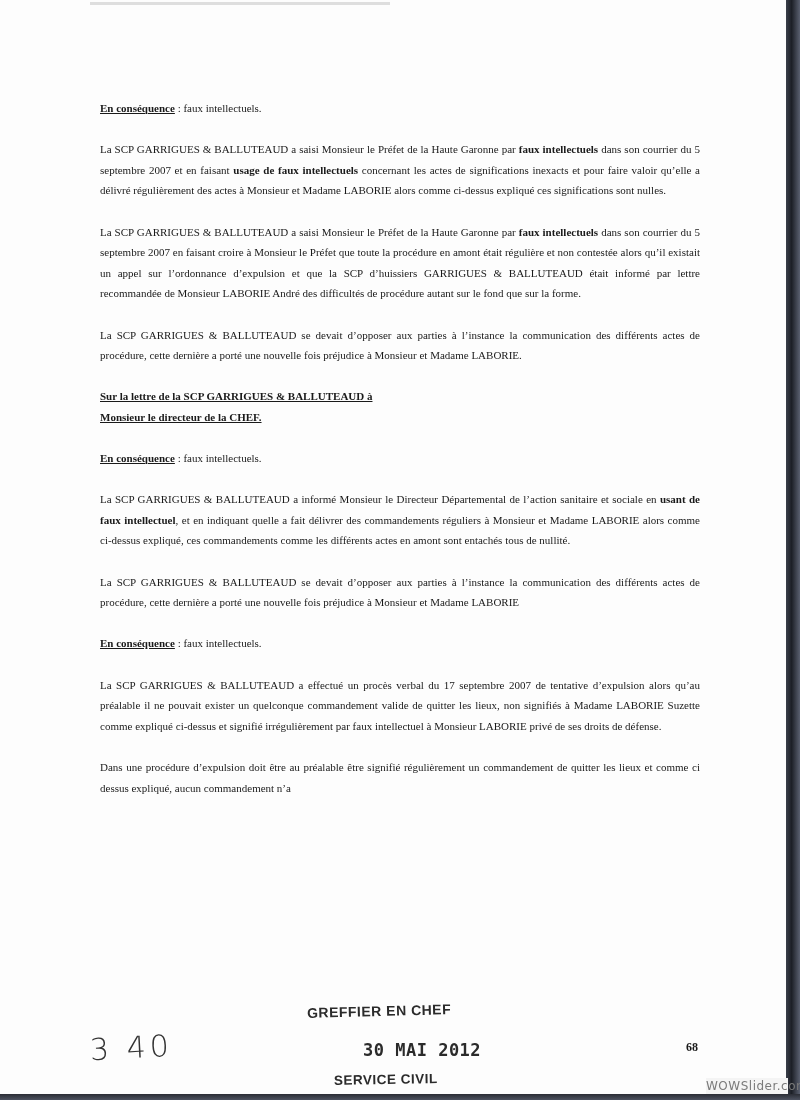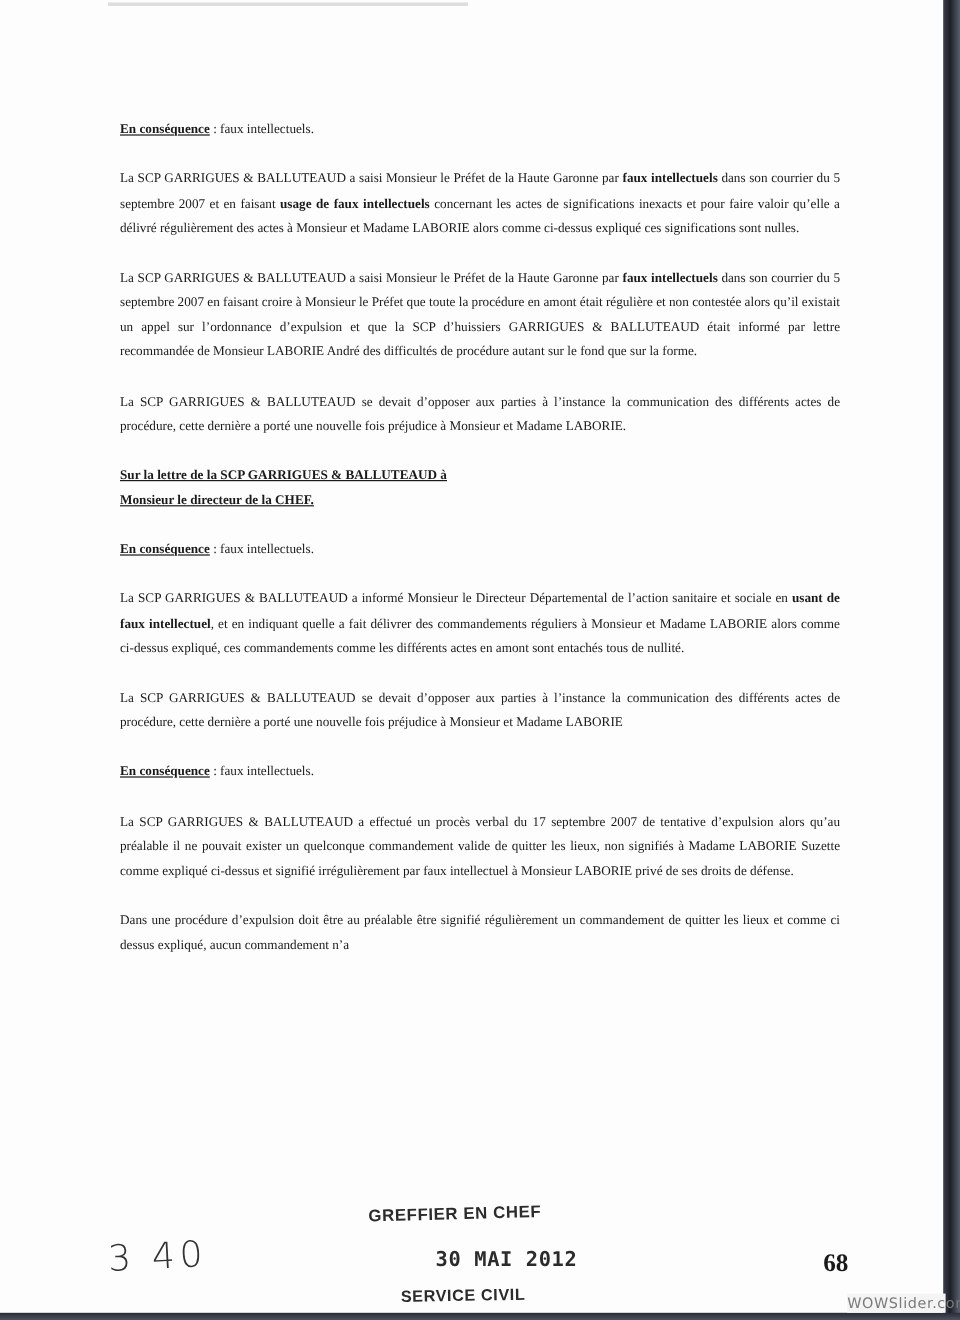--- a/index.html
+++ b/index.html
@@ -43,21 +43,21 @@
   }
   .stamp-1 { left: 307px; top: 1003px; font-size: 14px; transform: rotate(-1.5deg); }
   .stamp-2 { left: 336px; top: 1040px; font-size: 17px; font-family: "DejaVu Sans Mono", monospace; margin-left: 27px; }
   .stamp-3 { left: 334px; top: 1072px; font-size: 13.5px; transform: rotate(-1deg); }
   .handwritten {
     position: absolute; left: 90px; top: 1030px; font-size: 30px;
     font-family: "DejaVu Sans", sans-serif; font-weight: 200; color: #333;
     letter-spacing: 4px; transform: rotate(-3deg);
   }
   .page-number {
-    position: absolute; left: 686px; top: 1040px; font-size: 21px;
+    position: absolute; left: 686px; top: 1040px; font-size: 12px;
     font-weight: bold; font-family: "Liberation Serif", serif;
   }
   .watermark {
     position: absolute; left: 706px; top: 1078px; width: 80px; height: 16px;
     background: #f4f4f4; color: #7a7a7a; font-size: 12px; line-height: 16px;
     font-family: "DejaVu Sans", sans-serif; text-align: right; padding-right: 2px;
     letter-spacing: .5px;
   }
 </style>
 </head>

